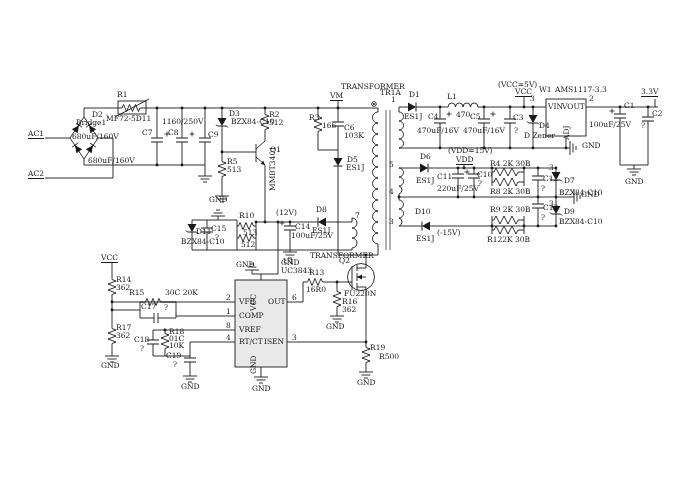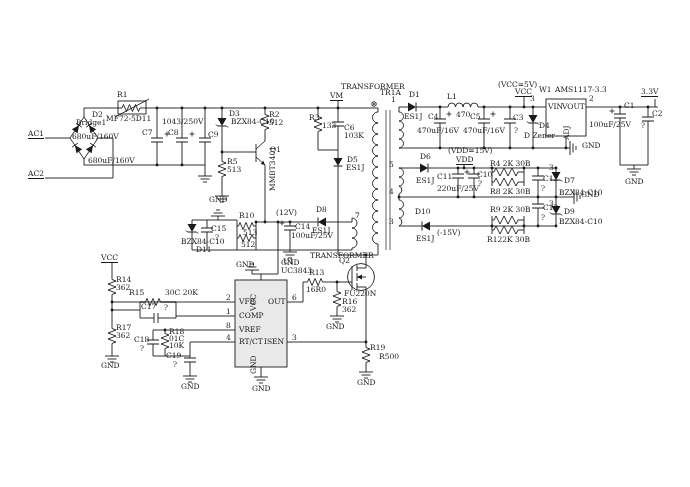--- a/index.html
+++ b/index.html
@@ -284,34 +284,34 @@
 <span class="lb u" style="left:28px;top:169px">AC2</span>
 <span class="lb" style="left:92px;top:110px">D2</span>
 <span class="lb" style="left:76px;top:118px">Bridge1</span>
 <span class="lb" style="left:117px;top:90px">R1</span>
 <span class="lb" style="left:106px;top:114px">MF72-5D11</span>
 <span class="lb" style="left:142px;top:128px">C7</span>
 <span class="lb" style="left:72px;top:132px">680uF/160V</span>
 <span class="lb" style="left:168px;top:128px">C8</span>
 <span class="lb" style="left:88px;top:156px">680uF/160V</span>
 <span class="lb" style="left:208px;top:130px">C9</span>
-<span class="lb" style="left:162px;top:117px">1043/250V</span>
+<span class="lb" style="left:162px;top:117px">1160/250V</span>
 
 <span class="lb" style="left:229px;top:109px">D3</span>
 <span class="lb" style="left:231px;top:117px">BZX84-C10</span>
 <span class="lb" style="left:227px;top:157px">R5</span>
 <span class="lb" style="left:227px;top:165px">513</span>
 <span class="lb" style="left:269px;top:110px">R2</span>
 <span class="lb" style="left:269px;top:118px">512</span>
 <span class="lb" style="left:270px;top:145px">Q1</span>
 <span class="vt" style="left:277px;top:182px">MMBT3401</span>
 
 <span class="lb u" style="left:330px;top:91px">VM</span>
 <span class="lb" style="left:309px;top:113px">R3</span>
-<span class="lb" style="left:322px;top:121px">133</span>
+<span class="lb" style="left:322px;top:121px">166</span>
 <span class="lb" style="left:344px;top:123px">C6</span>
 <span class="lb" style="left:344px;top:131px">103K</span>
 <span class="lb" style="left:347px;top:155px">D5</span>
 <span class="lb" style="left:346px;top:163px">ES1J</span>
 
 <span class="lb" style="left:341px;top:82px">TRANSFORMER</span>
 <span class="lb" style="left:380px;top:88px">TR1A</span>
 <span class="lb" style="left:391px;top:95px">1</span>
 <span class="lb" style="left:389px;top:160px">5</span>
 <span class="lb" style="left:389px;top:187px">4</span>
@@ -369,21 +369,21 @@
 <span class="lb" style="left:543px;top:203px">C13</span>
 <span class="lb" style="left:541px;top:213px">?</span>
 <span class="lb" style="left:549px;top:199px">3</span>
 <span class="lb" style="left:564px;top:207px">D9</span>
 <span class="lb" style="left:559px;top:217px">BZX84-C10</span>
 <span class="lb" style="left:415px;top:207px">D10</span>
 <span class="lb" style="left:416px;top:234px">ES1J</span>
 <span class="lb" style="left:437px;top:228px">(-15V)</span>
 
 <span class="lb" style="left:209px;top:195px">GND</span>
-<span class="lb" style="left:196px;top:245px">D11</span>
+<span class="lb" style="left:196px;top:227px">D11</span>
 <span class="lb" style="left:181px;top:237px">BZX84-C10</span>
 <span class="lb" style="left:211px;top:224px">C15</span>
 <span class="lb" style="left:215px;top:233px">?</span>
 <span class="lb" style="left:239px;top:211px">R10</span>
 <span class="lb" style="left:243px;top:228px">513</span>
 <span class="lb" style="left:241px;top:240px">512</span>
 <span class="lb" style="left:276px;top:208px">(12V)</span>
 <span class="lb" style="left:295px;top:222px">C14</span>
 <span class="lb" style="left:291px;top:231px">100uF/25V</span>
 <span class="lb" style="left:281px;top:258px">GND</span>

